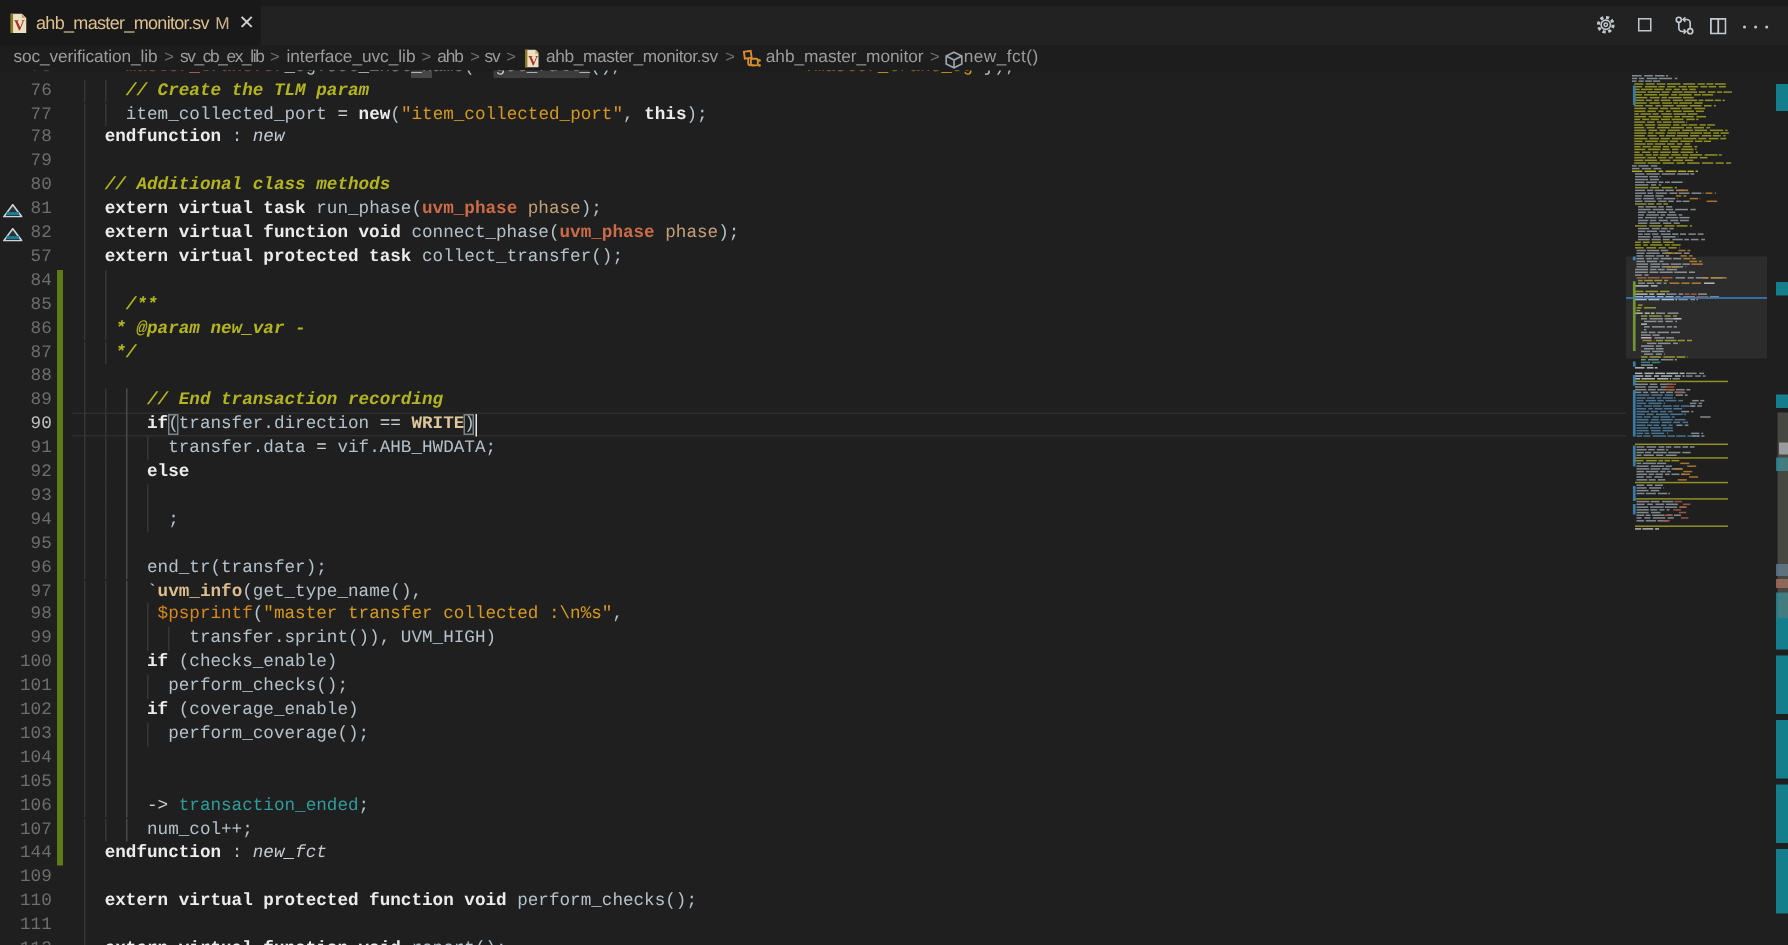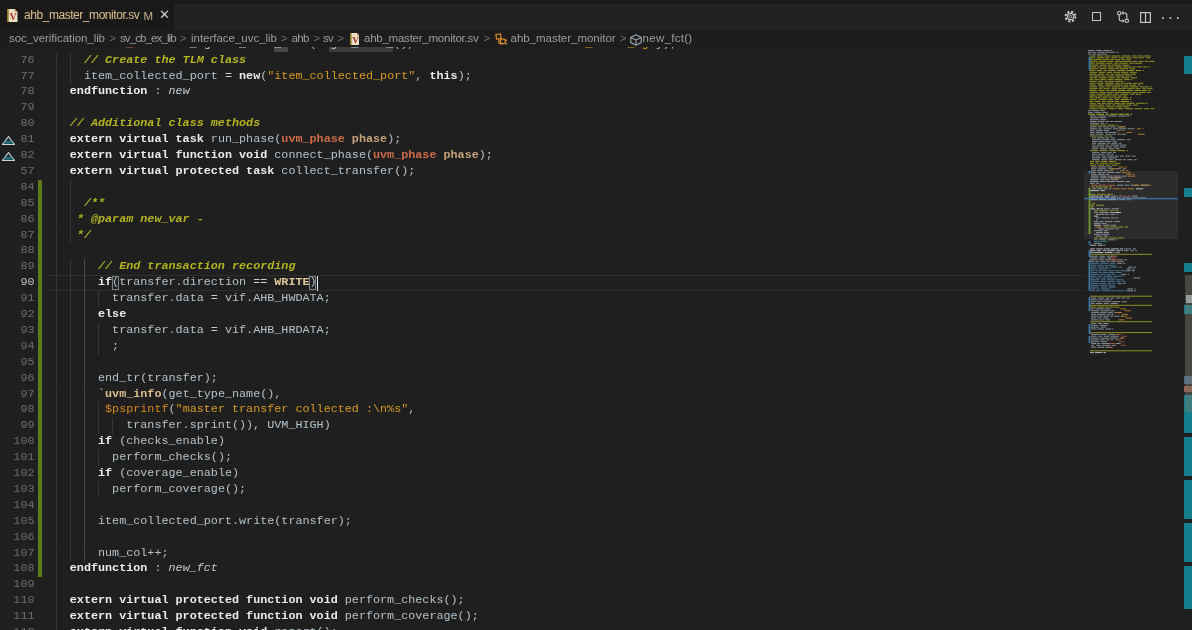--- a/index.html
+++ b/index.html
@@ -4,21 +4,21 @@
 body{width:1192px;height:630px;background:#1f1f1f;overflow:hidden;position:relative;font-family:"Liberation Mono",monospace;}
 .abs{position:absolute;}
 .ln{position:absolute;left:55.7px;white-space:pre;font:11.75px/15.9px "Liberation Mono",monospace;color:#b4c2cb;}
 .num{position:absolute;left:0;width:34.5px;text-align:right;font:11.75px/15.9px "Liberation Mono",monospace;color:#6e6e6e;}
 .k{color:#ececec;font-weight:bold;}
 .n{color:#b4c2cb;}
 .g{color:#ccd1d5;}
 .c{color:#b3b520;font-style:italic;font-weight:bold;}
 .s{color:#d79a21;}
 .t{color:#cd6b49;font-weight:bold;}
-.p{color:#c5a07a;font-weight:bold;}
+.p{color:#c5a07a;}
 .m{color:#dcbd8e;font-weight:bold;}
 .d{color:#d78821;font-weight:normal;}
 .w{color:#dcc69a;font-weight:bold;}
 .e{color:#2f9c9c;}
 .i{color:#c3ccd3;font-style:italic;}
 .sp{}
 .guide{position:absolute;width:1px;background:#363636;}
 .crumb{position:absolute;top:30px;font:11.5px/17px "Liberation Sans",sans-serif;color:#9d9d9d;text-align:center;}
 .csep{position:absolute;top:30px;font:11px/17px "Liberation Sans",sans-serif;color:#6f6f6f;}
 svg{display:block;}
@@ -148,21 +148,21 @@
 <div class="num" style="top:355.4px;color:#6e6e6e">98</div>
 <div class="num" style="top:371.3px;color:#6e6e6e">99</div>
 <div class="num" style="top:387.2px;color:#6e6e6e">100</div>
 <div class="num" style="top:403.1px;color:#6e6e6e">101</div>
 <div class="num" style="top:419.0px;color:#6e6e6e">102</div>
 <div class="num" style="top:434.9px;color:#6e6e6e">103</div>
 <div class="num" style="top:450.8px;color:#6e6e6e">104</div>
 <div class="num" style="top:466.7px;color:#6e6e6e">105</div>
 <div class="num" style="top:482.6px;color:#6e6e6e">106</div>
 <div class="num" style="top:498.5px;color:#6e6e6e">107</div>
-<div class="num" style="top:514.4px;color:#6e6e6e">108</div>
+<div class="num" style="top:514.4px;color:#6e6e6e">144</div>
 <div class="num" style="top:530.3px;color:#6e6e6e">109</div>
 <div class="num" style="top:546.2px;color:#6e6e6e">110</div>
 <div class="num" style="top:562.1px;color:#6e6e6e">111</div>
 <div class="num" style="top:578.0px;color:#6e6e6e">112</div>
 <div class="guide" style="left:55.7px;top:5.6px;height:15.9px;background:#363636"></div>
 <div class="guide" style="left:69.8px;top:5.6px;height:15.9px;background:#363636"></div>
 <div class="guide" style="left:55.7px;top:21.5px;height:15.9px;background:#363636"></div>
 <div class="guide" style="left:69.8px;top:21.5px;height:15.9px;background:#363636"></div>
 <div class="guide" style="left:55.7px;top:37.4px;height:15.9px;background:#363636"></div>
 <div class="guide" style="left:55.7px;top:53.3px;height:15.9px;background:#363636"></div>
@@ -251,49 +251,47 @@
 <div class="guide" style="left:55.7px;top:578.0px;height:15.9px;background:#363636"></div>
 <div class="abs" style="left:83.9px;top:-10.3px;white-space:pre;font:11.75px/15.9px 'Liberation Mono',monospace;color:#c06a50;font-weight:bold;">master_transfer</div>
 <div class="abs" style="left:189.6px;top:-10.3px;white-space:pre;font:11.75px/15.9px 'Liberation Mono',monospace;color:#b4c2cb;">_cg.set_inst_</div>
 <div class="abs" style="left:281.2px;top:-10.3px;white-space:pre;font:11.75px/15.9px 'Liberation Mono',monospace;color:#b4c2cb;">name(</div>
 <div class="abs" style="left:330px;top:-10.3px;white-space:pre;font:11.75px/15.9px 'Liberation Mono',monospace;color:#b4c2cb;">get_full_</div>
 <div class="abs" style="left:393.5px;top:-10.3px;white-space:pre;font:11.75px/15.9px 'Liberation Mono',monospace;color:#b4c2cb;">(),</div>
 <div class="abs" style="left:528.8px;top:-10.3px;white-space:pre;font:11.75px/15.9px 'Liberation Mono',monospace;color:#d79a21;">".master_trans_cg"</div>
 <div class="abs" style="left:655.7px;top:-10.3px;white-space:pre;font:11.75px/15.9px 'Liberation Mono',monospace;color:#b4c2cb;">});</div>
 <div class="abs" style="left:274px;top:-9.3px;width:14px;height:14px;background:#ffffff2e;"></div>
 <div class="abs" style="left:329px;top:-9.3px;width:64px;height:14px;background:#ffffff22;"></div>
-<div class="ln" style="top:5.6px;"><span class="sp">    </span><span class="c">// Create the TLM class</span></div>
+<div class="ln" style="top:5.6px;"><span class="sp">    </span><span class="c">// Create the TLM param</span></div>
 <div class="ln" style="top:21.5px;"><span class="sp">    </span><span class="n">item_collected_port </span><span class="g">= </span><span class="k">new</span><span class="n">(</span><span class="s">"item_collected_port"</span><span class="n">, </span><span class="k">this</span><span class="n">);</span></div>
 <div class="ln" style="top:37.4px;"><span class="sp">  </span><span class="k">endfunction</span><span class="n"> : </span><span class="i">new</span></div>
 <div class="ln" style="top:69.2px;"><span class="sp">  </span><span class="c">// Additional class methods</span></div>
 <div class="ln" style="top:85.1px;"><span class="sp">  </span><span class="k">extern virtual task </span><span class="n">run_phase(</span><span class="t">uvm_phase</span><span class="p"> phase</span><span class="n">);</span></div>
 <div class="ln" style="top:101.0px;"><span class="sp">  </span><span class="k">extern virtual function void </span><span class="n">connect_phase(</span><span class="t">uvm_phase</span><span class="p"> phase</span><span class="n">);</span></div>
 <div class="ln" style="top:116.9px;"><span class="sp">  </span><span class="k">extern virtual protected task </span><span class="n">collect_transfer();</span></div>
 <div class="ln" style="top:148.7px;"><span class="sp">    </span><span class="c">/**</span></div>
 <div class="ln" style="top:164.6px;"><span class="sp">   </span><span class="c">* @param new_var -</span></div>
 <div class="ln" style="top:180.5px;"><span class="sp">   </span><span class="c">*/</span></div>
 <div class="ln" style="top:228.2px;"><span class="sp">      </span><span class="k">if</span><span class="n">(transfer.direction </span><span class="g">== </span><span class="w">WRITE</span><span class="n">)</span></div>
 <div class="ln" style="top:212.3px;"><span class="sp">      </span><span class="c">// End transaction recording</span></div>
 <div class="ln" style="top:244.1px;"><span class="sp">        </span><span class="n">transfer.data </span><span class="g">= </span><span class="n">vif.AHB_HWDATA;</span></div>
 <div class="ln" style="top:260.0px;"><span class="sp">      </span><span class="k">else</span></div>
-<div class="ln" style="top:275.9px;"><span class="sp">        </span><span class="n">transfer.data </span><span class="g">= </span><span class="n">vif.AHB_HRDATA;</span></div>
 <div class="ln" style="top:291.8px;"><span class="sp">        </span><span class="n">;</span></div>
 <div class="ln" style="top:323.6px;"><span class="sp">      </span><span class="n">end_tr(transfer);</span></div>
 <div class="ln" style="top:339.5px;"><span class="sp">      </span><span class="g">`</span><span class="m">uvm_info</span><span class="n">(get_type_name(),</span></div>
 <div class="ln" style="top:355.4px;"><span class="sp">       </span><span class="d">$psprintf</span><span class="n">(</span><span class="s">"master transfer collected :\n%s"</span><span class="n">,</span></div>
 <div class="ln" style="top:371.3px;"><span class="sp">          </span><span class="n">transfer.sprint()), UVM_HIGH)</span></div>
 <div class="ln" style="top:387.2px;"><span class="sp">      </span><span class="k">if</span><span class="n"> (checks_enable)</span></div>
 <div class="ln" style="top:403.1px;"><span class="sp">        </span><span class="n">perform_checks();</span></div>
 <div class="ln" style="top:419.0px;"><span class="sp">      </span><span class="k">if</span><span class="n"> (coverage_enable)</span></div>
 <div class="ln" style="top:434.9px;"><span class="sp">        </span><span class="n">perform_coverage();</span></div>
-<div class="ln" style="top:466.7px;"><span class="sp">      </span><span class="n">item_collected_port.write(transfer);</span></div>
+<div class="ln" style="top:482.6px;"><span class="sp">      </span><span class="g">-&gt; </span><span class="e">transaction_ended</span><span class="n">;</span></div>
 <div class="ln" style="top:498.5px;"><span class="sp">      </span><span class="n">num_col++;</span></div>
 <div class="ln" style="top:514.4px;"><span class="sp">  </span><span class="k">endfunction</span><span class="n"> : </span><span class="i">new_fct</span></div>
 <div class="ln" style="top:546.2px;"><span class="sp">  </span><span class="k">extern virtual protected function void </span><span class="n">perform_checks();</span></div>
-<div class="ln" style="top:562.1px;"><span class="sp">  </span><span class="k">extern virtual protected function void </span><span class="n">perform_coverage();</span></div>
 <div class="ln" style="top:578.0px;"><span class="sp">  </span><span class="k">extern virtual function void </span><span class="n">report();</span></div>
 <div class="abs" style="left:111.6px;top:229.2px;width:7.05px;height:13.5px;border:1px solid #7a8387;box-sizing:border-box;"></div>
 <div class="abs" style="left:309.0px;top:229.2px;width:7.05px;height:13.5px;border:1px solid #7a8387;box-sizing:border-box;"></div>
 <div class="abs" style="left:316.5px;top:228.7px;width:1.8px;height:15px;background:#e6e6e6;"></div>
 </div>
 <div class="abs" style="left:1084px;top:47px;width:94px;height:583px;overflow:hidden;">
     <svg width="94" height="583" viewBox="0 0 94 583">
       <rect x="4.0" y="3.0" width="6.4" height="1.0" fill="#8d969c" opacity="0.90"></rect>
       <rect x="12.1" y="3.0" width="5.8" height="1.0" fill="#8d969c" opacity="0.90"></rect>
       <rect x="19.2" y="3.0" width="6.5" height="1.0" fill="#8d969c" opacity="0.90"></rect>

